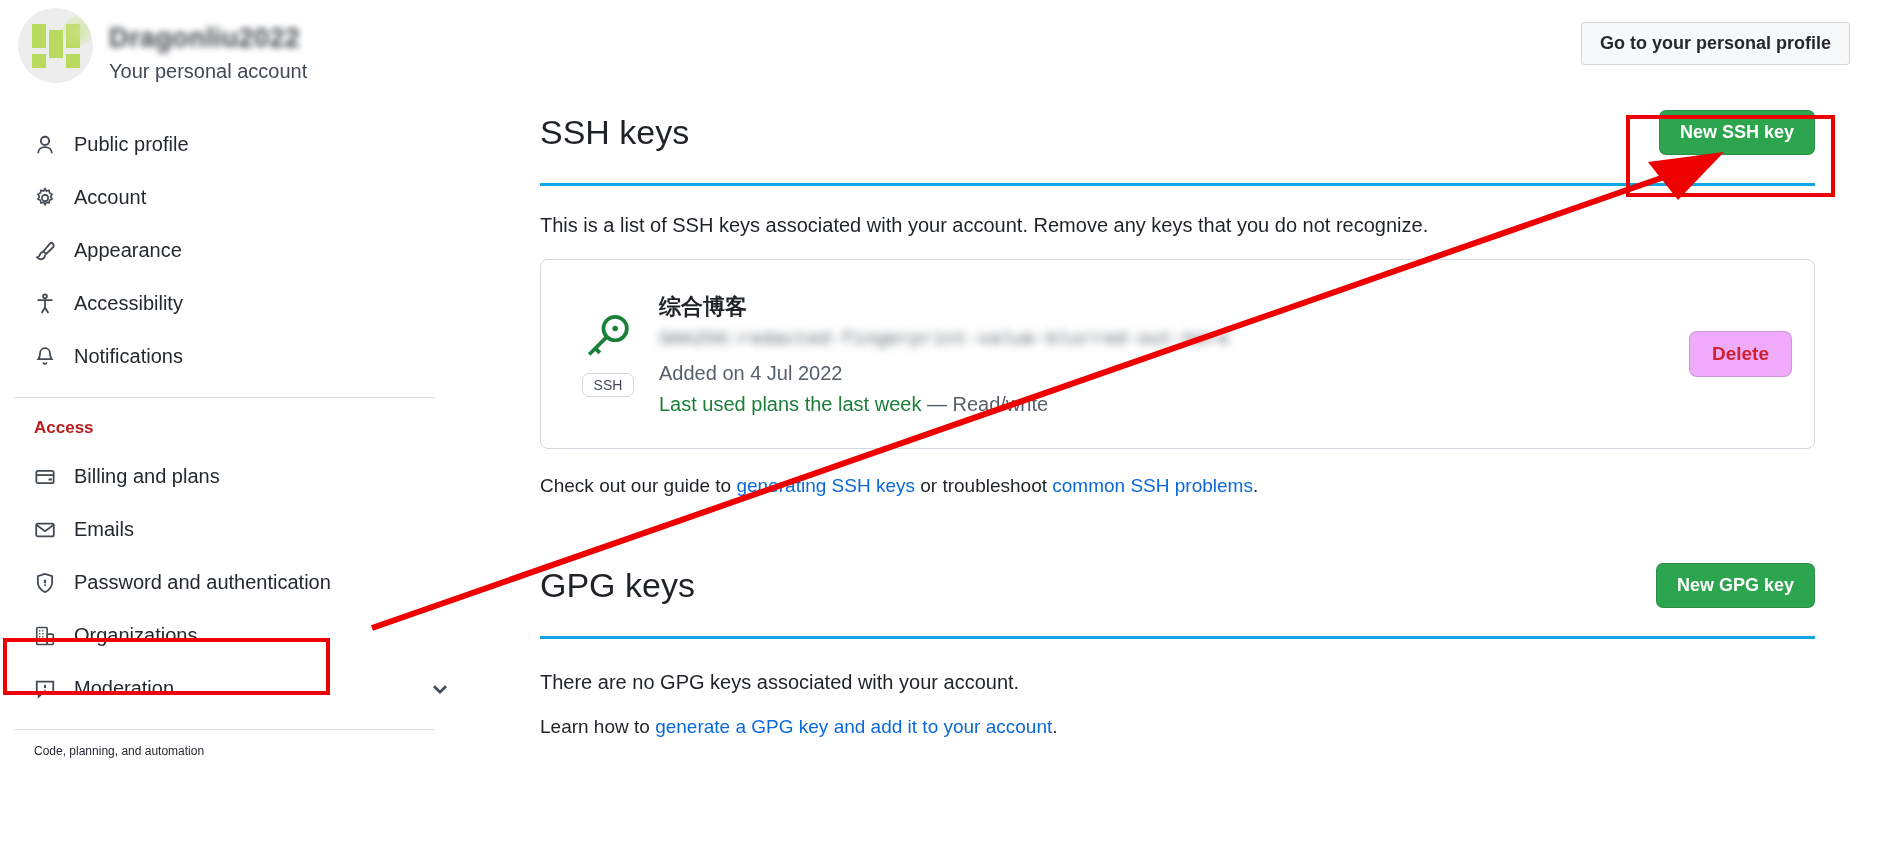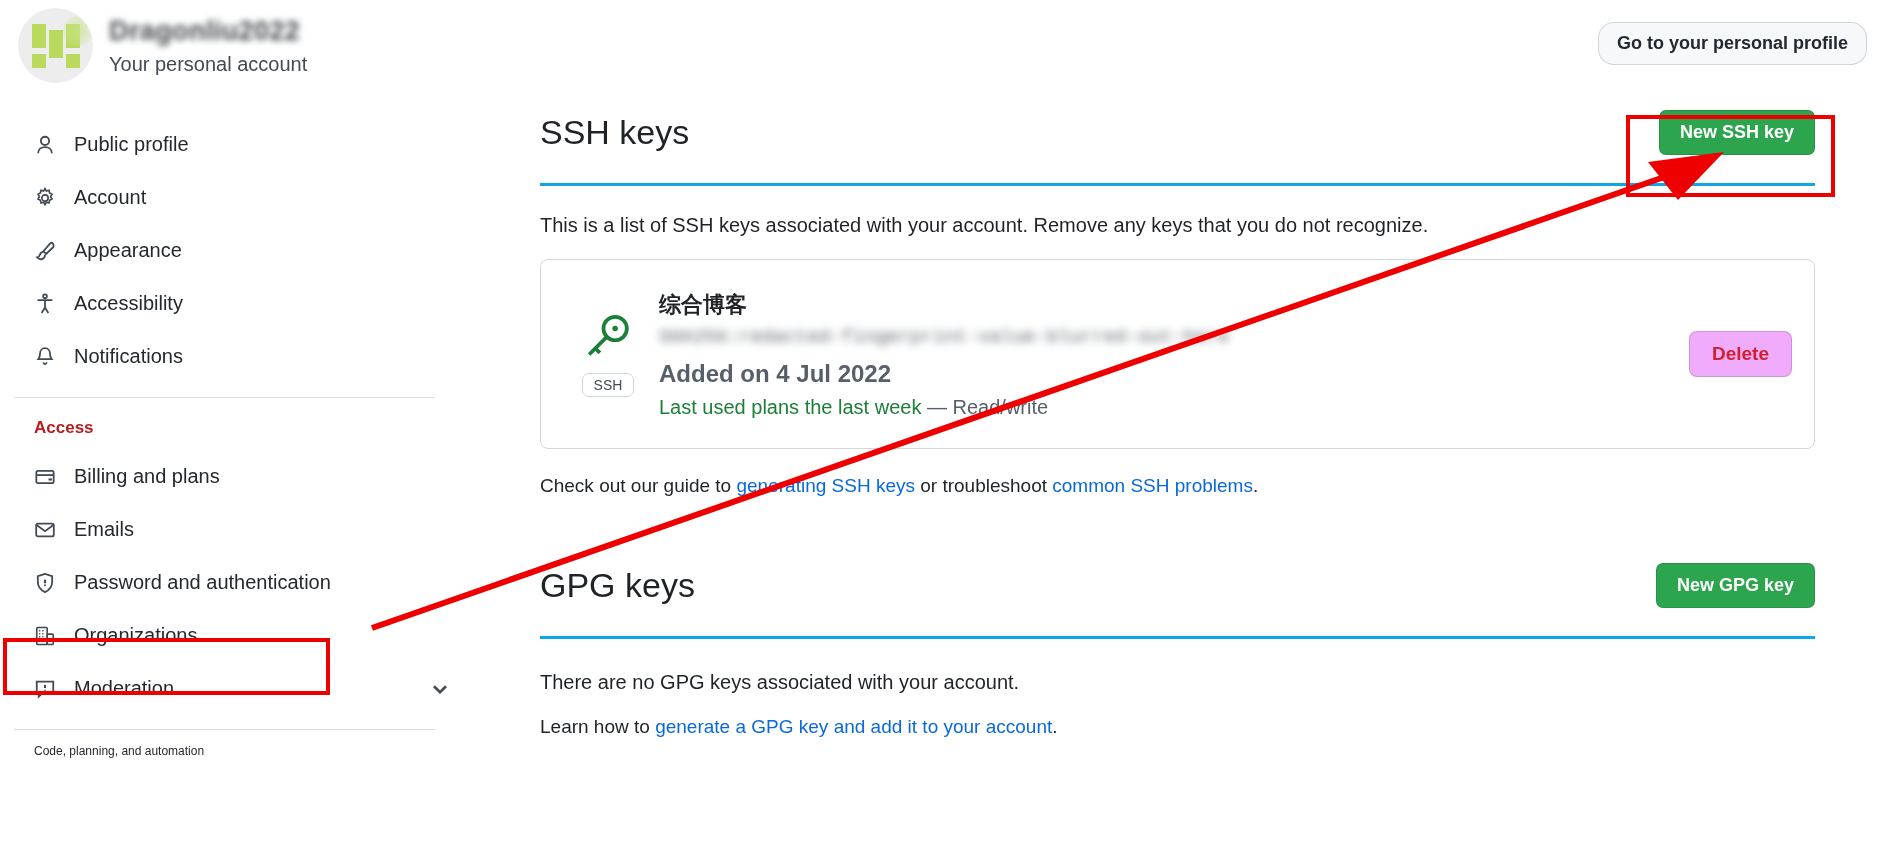--- a/index.html
+++ b/index.html
@@ -9,21 +9,21 @@
     overflow: hidden;
     background: #ffffff;
     font-family: "Liberation Sans", sans-serif;
     color: #24292f;
   }
   #root { position: relative; width: 1880px; height: 842px; }
 
   
   .acct-header {
     position: absolute; left: 18px; top: 8px;
-    display: flex; align-items: center; gap: 16px;
+    display: flex; align-items: flex-end; gap: 16px;
   }
   .avatar {
     width: 75px; height: 75px; border-radius: 50%;
     background: #ededed; position: relative; flex: none;
     overflow: hidden;
   }
   .avatar i { position: absolute; background: #bada5e; display: block; }
   .a1 { left: 14px; top: 16px; width: 14px; height: 24px; }
   .a2 { left: 31px; top: 22px; width: 14px; height: 28px; }
   .a3 { left: 48px; top: 16px; width: 14px; height: 24px; }
@@ -35,24 +35,24 @@
     background: radial-gradient(circle, rgba(202,226,140,.75), rgba(255,255,255,0));
   }
   .acct-names { display: flex; flex-direction: column; gap: 6px; }
   .acct-user {
     font-size: 27px; font-weight: 700; color: #45494f;
     filter: blur(3.2px); letter-spacing: .4px;
   }
   .acct-sub { font-size: 20px; color: #424a53; }
 
   .btn-profile {
-    position: absolute; right: 13px; top: 22px;
+    position: absolute; right: 30px; top: 22px;
     padding: 10px 18px; font-size: 18px; font-weight: 600;
     color: #24292f; background: #f6f8fa;
-    border: 1px solid rgba(27,31,36,.16); border-radius: 16px;
+    border: 1px solid rgba(27,31,36,.16); border-radius: 4px;
     cursor: pointer; white-space: nowrap;
   }
 
   
   .sidebar {
     position: absolute; left: 0; top: 118px; width: 465px;
   }
   .nav-item {
     position: relative;
     display: flex; align-items: center; gap: 18px;
@@ -122,21 +122,21 @@
     font-size: 14px; color: #424a53; padding: 3px 11px;
     background: #fff;
   }
   .key-body { flex: 1; min-width: 0; padding-left: 6px; }
   .key-title { font-size: 22px; font-weight: 700; color: #1f2328; }
   .key-fingerprint {
     font-size: 19px; color: #57606a; margin-top: 6px;
     filter: blur(4px); white-space: nowrap; overflow: hidden;
     font-family: "Liberation Mono", monospace;
   }
-  .key-added { font-size: 24px; color: #57606a; margin-top: 12px; font-weight: bold; }
+  .key-added { font-size: 20px; color: #57606a; margin-top: 12px; }
   .key-used { font-size: 20px; margin-top: 8px; color: #57606a; }
   .key-used .green { color: #1a7f37; }
   .btn-delete {
     flex: none; margin-left: 18px;
     font-size: 19px; font-weight: 600; color: #cf222e;
     background: #f0abfc; border: 1px solid rgba(27,31,36,.16);
     border-radius: 8px; padding: 11px 22px; cursor: pointer;
   }
 
   .guide { font-size: 19px; color: #1f2328; margin-top: 26px; }

